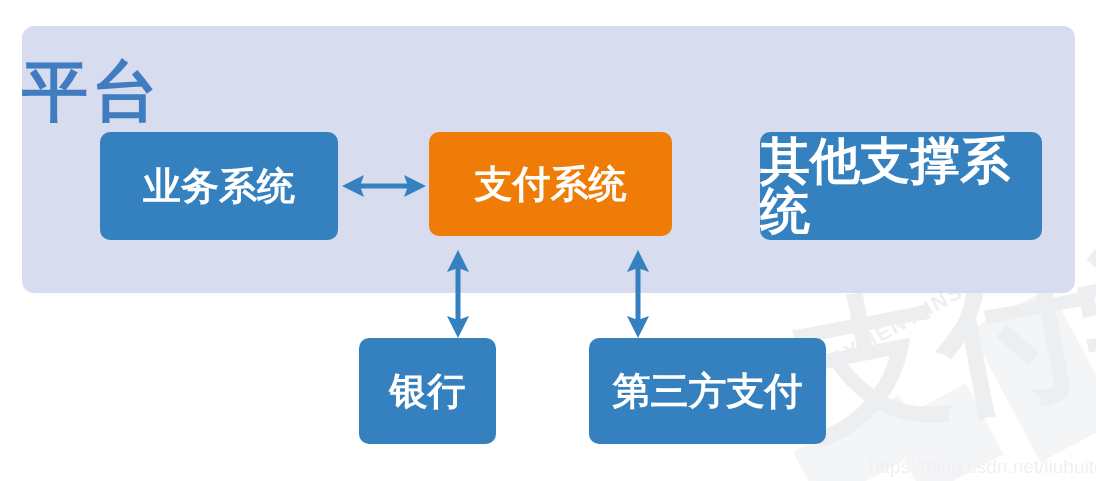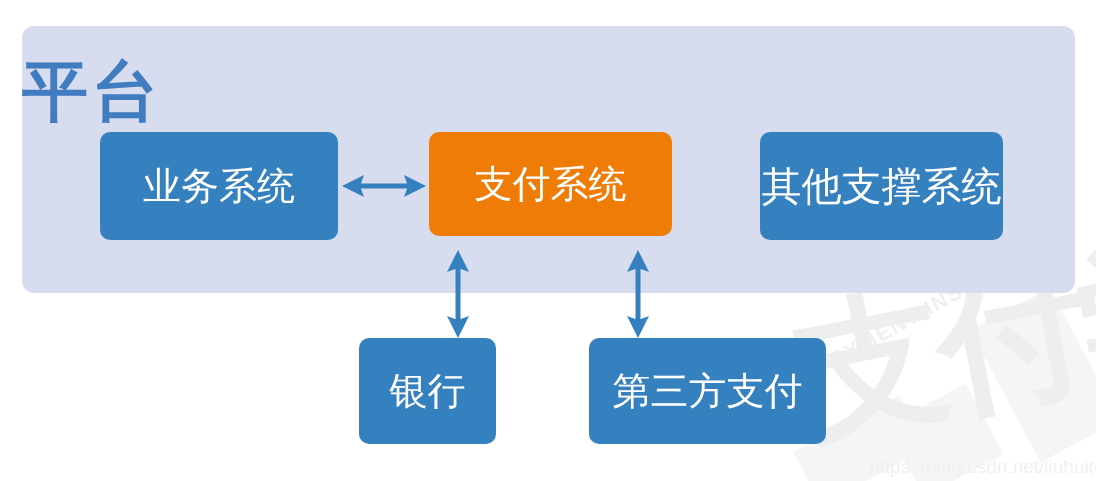--- a/index.html
+++ b/index.html
@@ -92,30 +92,30 @@
   }
 
   
   .node {
     position: absolute;
     border-radius: 10px;
     display: flex;
     align-items: center;
     justify-content: center;
     color: #ffffff;
-    font-weight: normal;
+    font-weight: bold;
     line-height: 1;
     box-sizing: border-box;
   }
   .node.blue  { background: #3580bf; }
   .node.orange{ background: #ef7c06; }
 
   .node-biz    { left: 100px; top: 132px; width: 238px; height: 108px; font-size: 38px; }
   .node-pay    { left: 429px; top: 132px; width: 243px; height: 104px; font-size: 38px; }
-  .node-other  { left: 760px; top: 132px; width: 243px; height: 108px; font-size: 40px; }
+  .node-other  { left: 760px; top: 132px; width: 282px; height: 108px; font-size: 50px; }
   .node-bank   { left: 359px; top: 338px; width: 137px; height: 106px; font-size: 38px; }
   .node-third  { left: 589px; top: 338px; width: 237px; height: 106px; font-size: 38px; }
 
   
   .arrow { position: absolute; }
   .arrow-h-biz-pay { left: 340px; top: 167px; width: 88px; height: 38px; }
   .arrow-v-pay-bank  { left: 428px; top: 248px; width: 60px; height: 92px; }
   .arrow-v-pay-third { left: 608px; top: 248px; width: 60px; height: 92px; }
 </style>
 </head>

